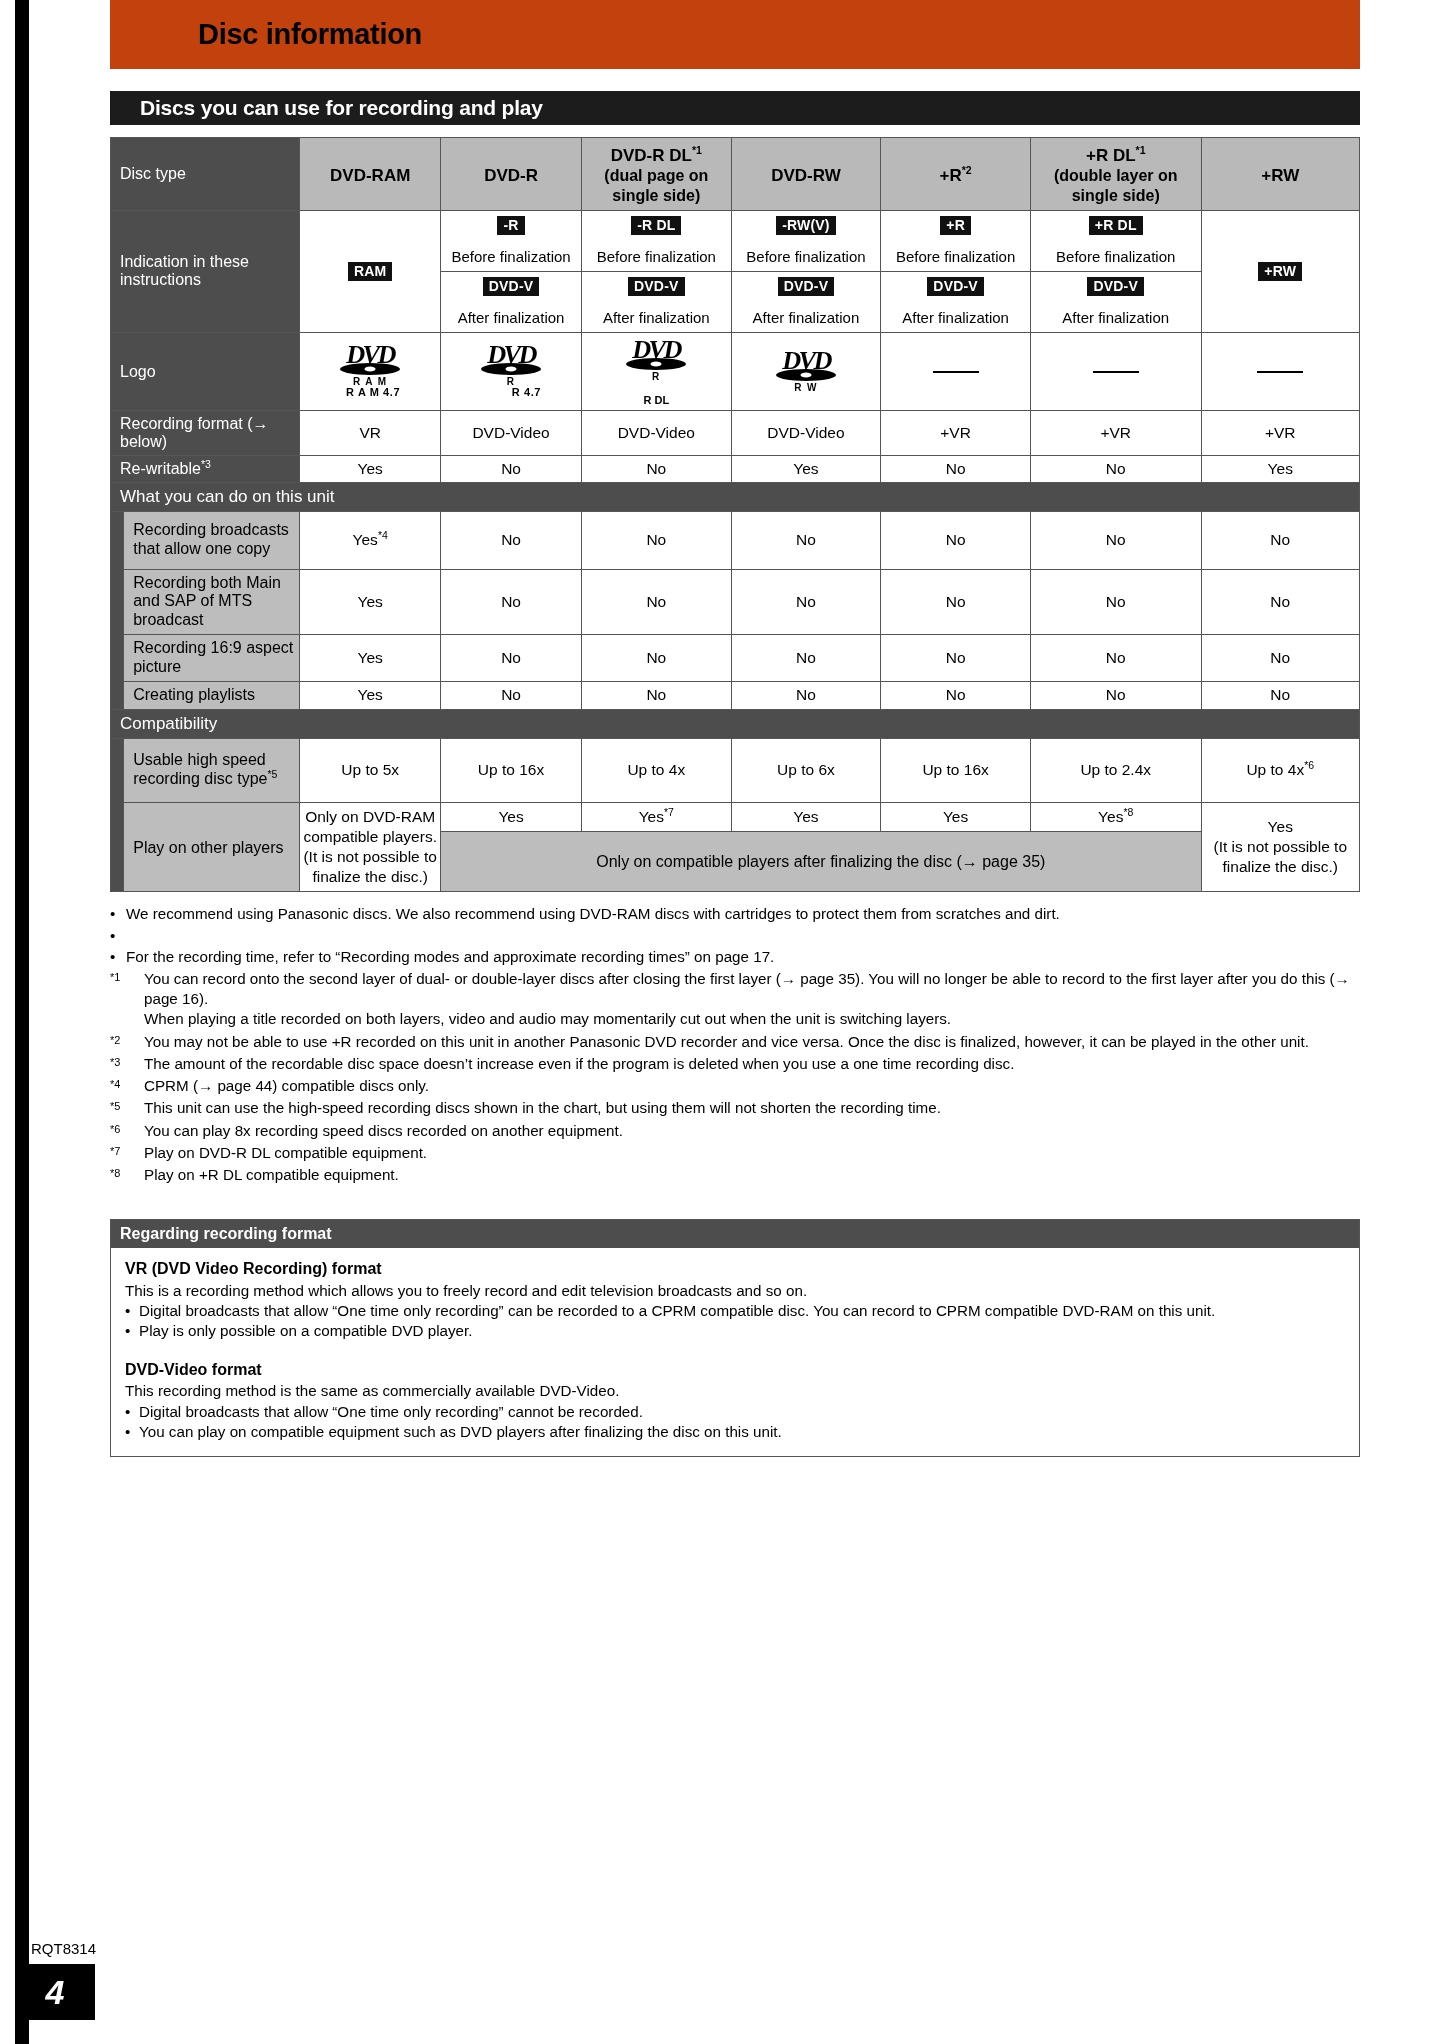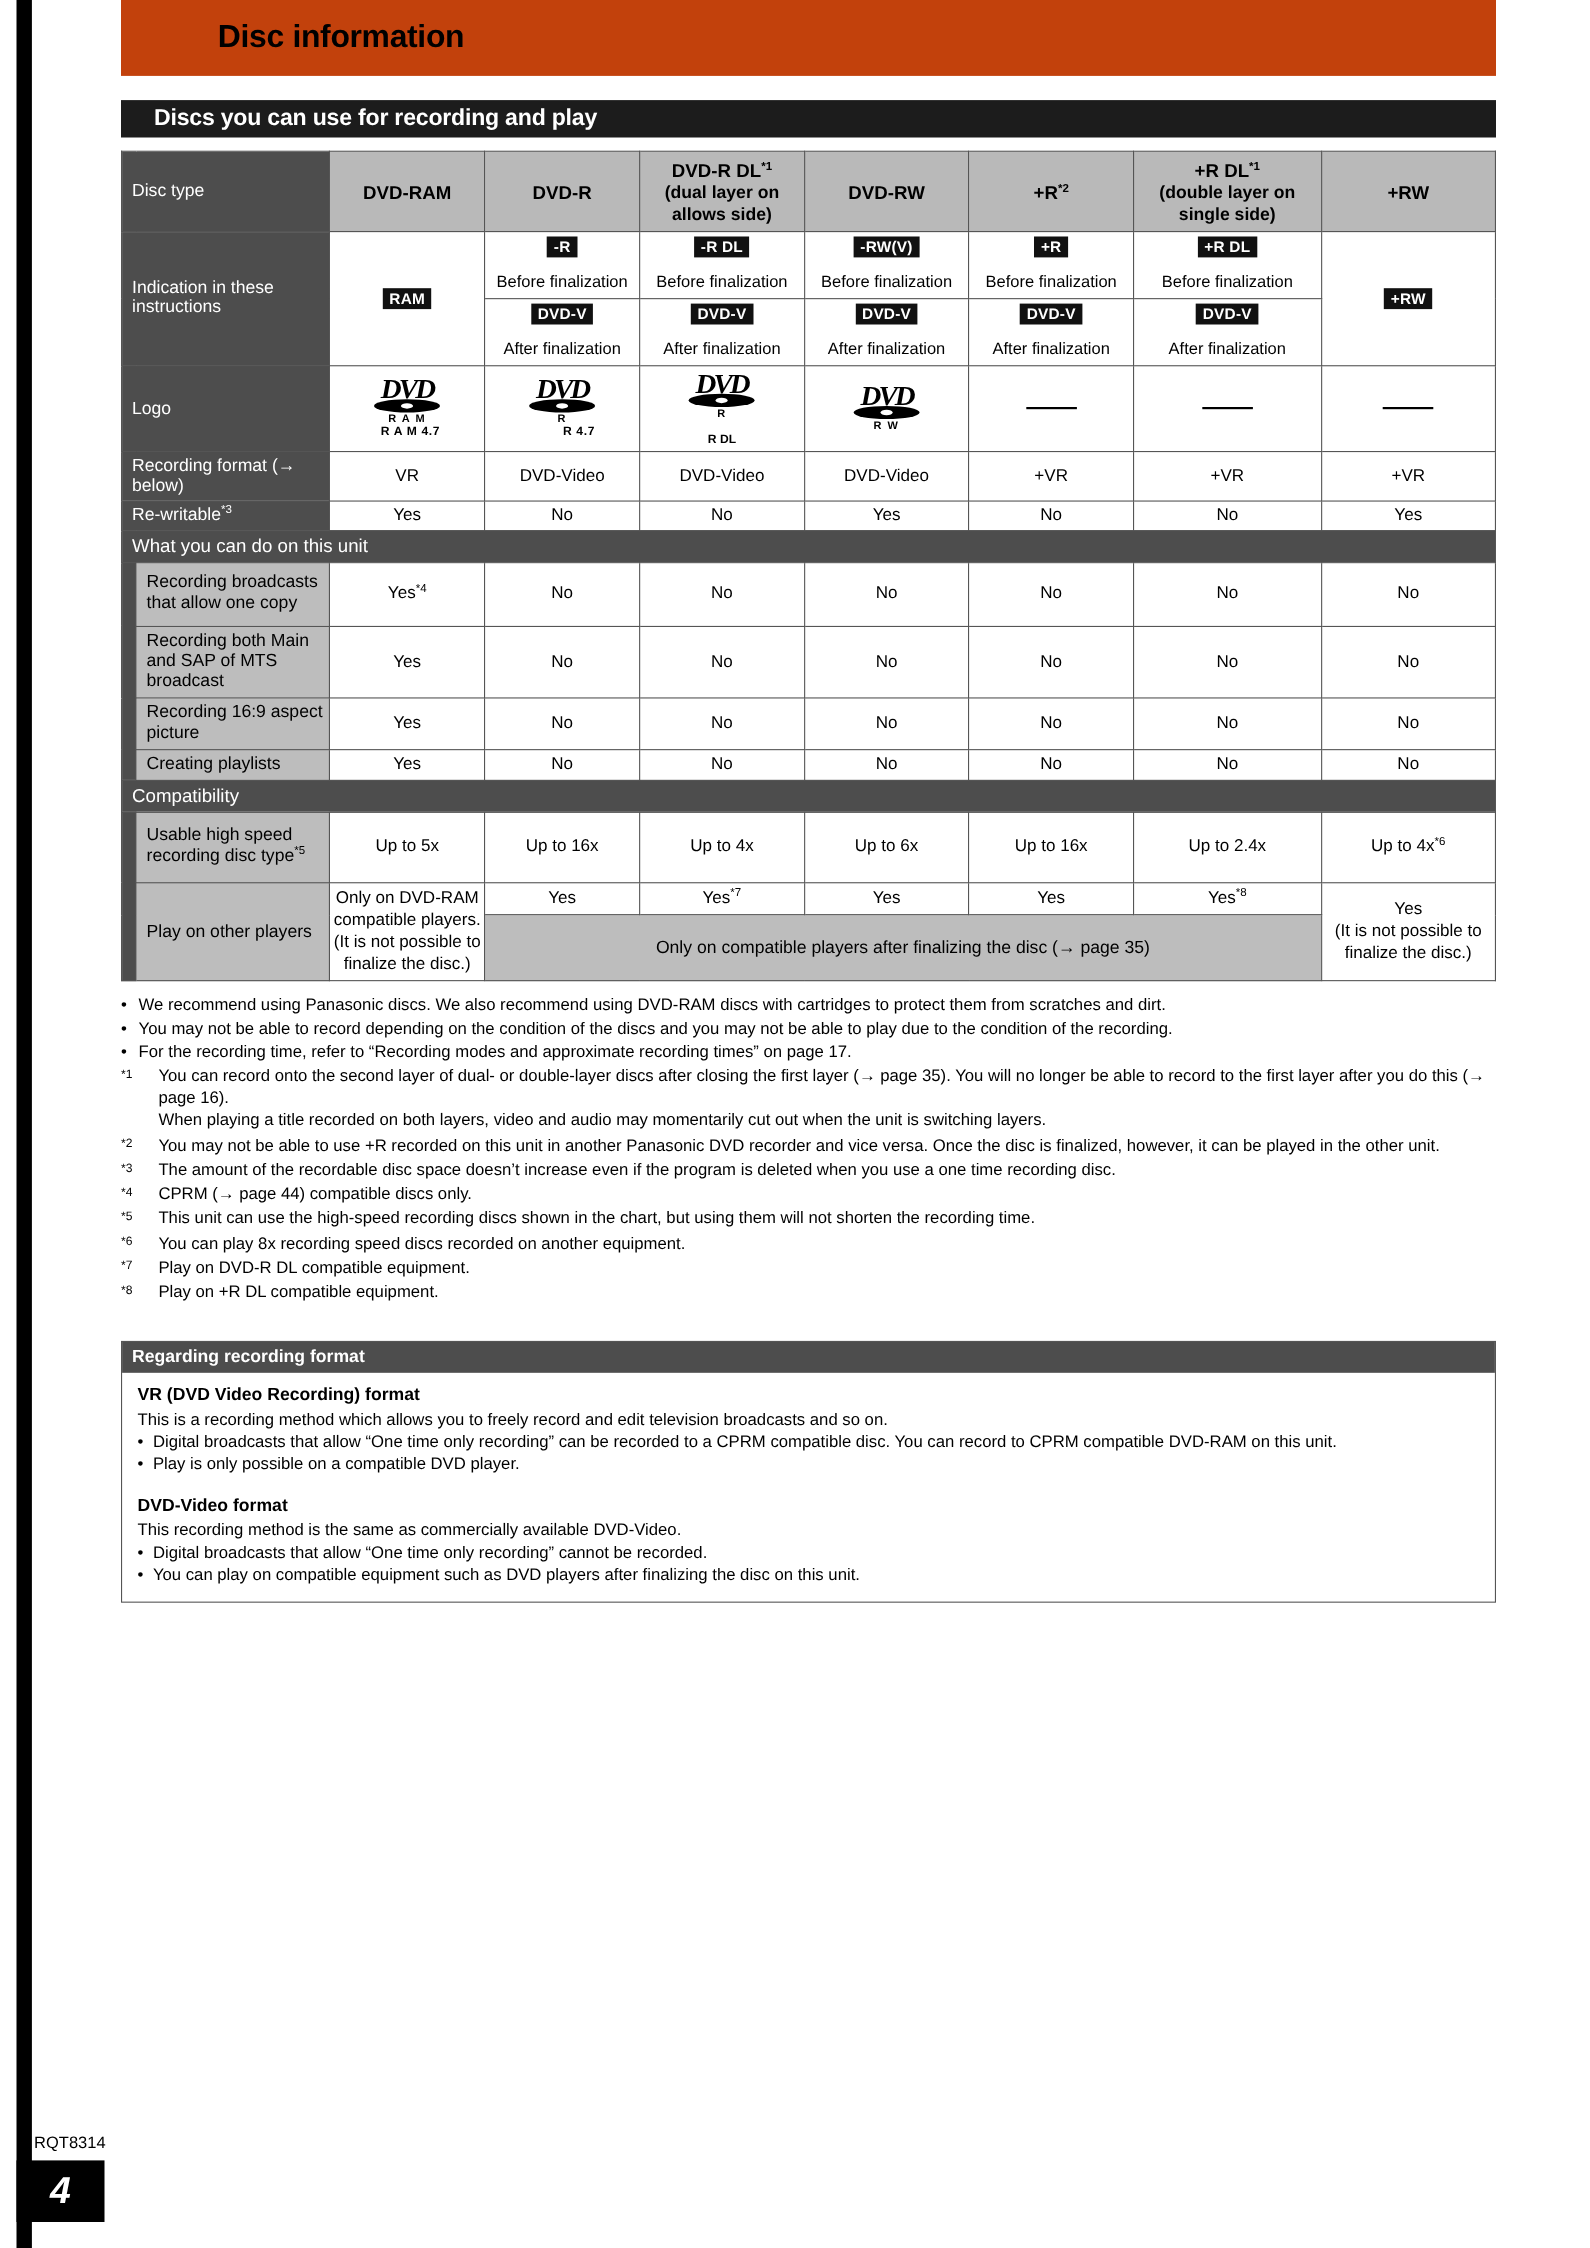--- a/index.html
+++ b/index.html
@@ -295,21 +295,21 @@
         <tr>
       <td class="hdr-label" colspan="2" style="height:70px;">Disc type</td>
       <td class="hdr-col">
         <span>DVD-RAM</span>
       </td>
       <td class="hdr-col">
         <span>DVD-R</span>
       </td>
       <td class="hdr-col">
         <span>DVD-R DL</span><sup class="fn">*<span>1</span></sup>
-        <div style="font-size:16px;">(dual layer on allows side)</div>
+        <div style="font-size:16px;">(dual page on single side)</div>
       </td>
       <td class="hdr-col">
         <span>DVD-RW</span>
       </td>
       <td class="hdr-col">
         <span>+R</span><sup class="fn">*<span>2</span></sup>
       </td>
       <td class="hdr-col">
         <span>+R DL</span><sup class="fn">*<span>1</span></sup>
         <div style="font-size:16px;">(double layer on single side)</div>
@@ -526,21 +526,20 @@
     </table>
 
   <div class="notes">
 
     <div class="bullet">
       <span class="dot">•</span>
       <span>We recommend using Panasonic discs. We also recommend using DVD-RAM discs with cartridges to protect them from scratches and dirt.</span>
     </div>
     <div class="bullet">
       <span class="dot">•</span>
-      <span>You may not be able to record depending on the condition of the discs and you may not be able to play due to the condition of the recording.</span>
     </div>
     <div class="bullet">
       <span class="dot">•</span>
       <span>For the recording time, refer to “Recording modes and approximate recording times” on page 17.</span>
     </div>
 
     <div class="fnrow">
       <span class="mark">*<span>1</span></span>
       <span class="txt">
         <span>You can record onto the second layer of dual- or double-layer discs after closing the first layer (→ page 35). You will no longer be able to record to the first layer after you do this (→ page 16).</span>

